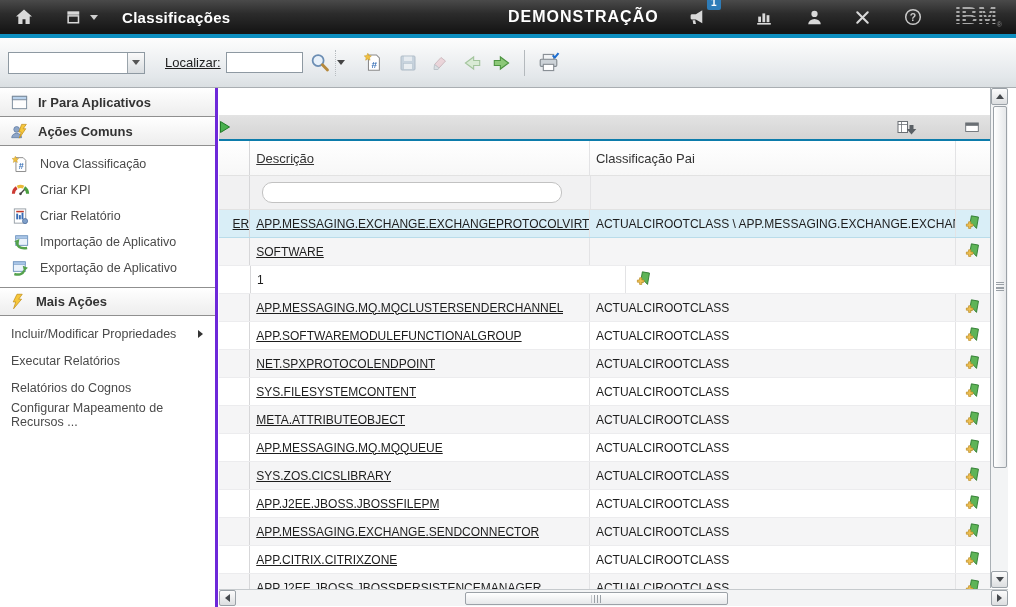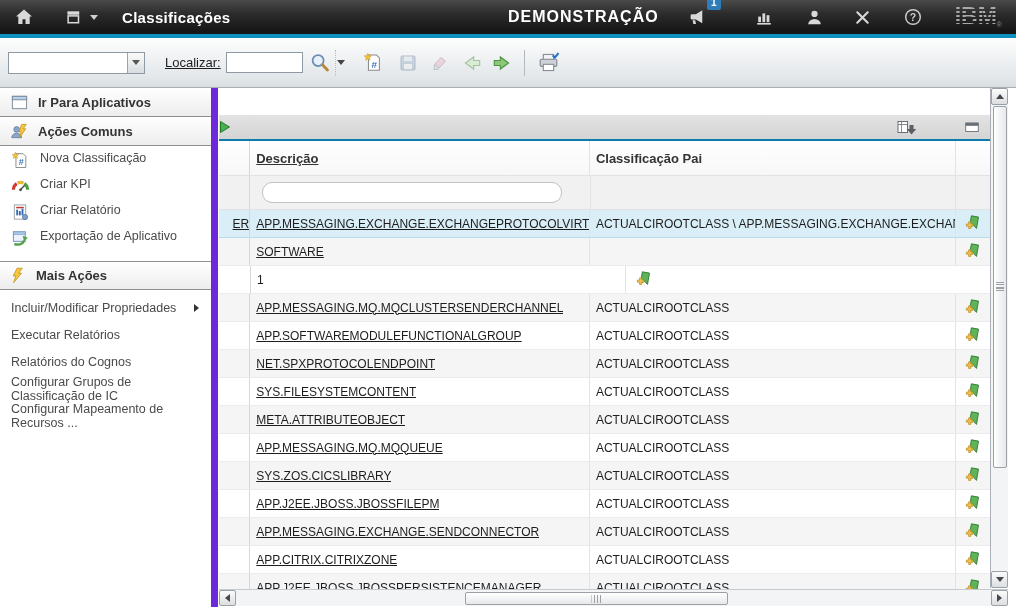--- a/index.html
+++ b/index.html
@@ -38,28 +38,28 @@
     font-family:"Liberation Sans",sans-serif; }
   .tb-icon{ width:26px; height:26px; display:inline-flex; align-items:center; justify-content:center; margin-left:4px; cursor:pointer; }
   .tb-icon.dis{ opacity:.55; cursor:default; }
   .tb-caret{ width:12px; height:26px; display:inline-flex; align-items:center; justify-content:center; cursor:pointer;
     border-left:1px dotted #b7bcc0; margin-left:2px; }
   .tb-caret i{ width:0; height:0; border-left:4px solid transparent; border-right:4px solid transparent; border-top:5px solid #444; }
   .tb-sep{ width:1px; height:26px; background:#b4b9bd; margin:0 7px 0 9px; }
 
   
   .sidebar{ position:absolute; left:0; top:88px; width:218px; height:519px; background:#fff;
-    border-right:7px solid #6d28d9; }
+    border-right:3px solid #6d28d9; }
   .side-header{ height:29px; display:flex; align-items:center; gap:9px; padding:0 10px;
     background:linear-gradient(#ffffff,#ededed); border-bottom:1px solid #8f8f8f;
     font-size:13px; font-weight:bold; color:#333; cursor:pointer; }
   .side-header.mid{ border-top:0; }
   .side-header.more{ margin-top:3px; border-top:1px solid #8f8f8f; }
   .side-items{ padding-top:5px; padding-bottom:3px; }
-  .side-item{ height:26px; display:flex; align-items:flex-start; gap:10px; padding:0 10px 0 11px;
+  .side-item{ height:26px; display:flex; align-items:center; gap:10px; padding:0 10px 0 11px;
     font-size:12.5px; color:#4a4a4a; cursor:pointer; }
   .more-items{ padding-top:4px; }
   .more-item{ height:27px; display:flex; align-items:center; justify-content:space-between;
     padding:0 12px 0 11px; font-size:12.5px; color:#4a4a4a; cursor:pointer; }
   .submenu-arrow{ width:0; height:0; border-top:4px solid transparent; border-bottom:4px solid transparent;
     border-left:5px solid #333; }
   .collapse-handle{ position:absolute; left:219px; top:338px; width:8px; height:18px;
     display:flex; align-items:center; cursor:pointer; }
   .collapse-handle i{ width:0; height:0; border-top:6px solid transparent; border-bottom:6px solid transparent;
     border-right:7px solid #1b1b1b; }
@@ -69,21 +69,21 @@
   .top-strip{ height:27px; background:#fff; }
   .mini-toolbar{ height:26px; background:linear-gradient(#e3e3e3,#d4d4d4); border-bottom:2px solid #0c7cab;
     display:flex; align-items:center; }
   .ff-wrap{ margin-left:-5px; display:flex; align-items:center; cursor:pointer; }
   .mt-spacer{ flex:1; }
   .mt-icon{ width:24px; height:22px; display:inline-flex; align-items:center; justify-content:center; cursor:pointer; }
   .mt-icon.export{ margin-right:42px; }
   .mt-icon.minim{ margin-right:6px; }
 
   .thead{ height:35px; display:flex; align-items:center; background:linear-gradient(#ffffff,#f7f7f7);
-    border-bottom:1px solid #e2e2e2; font-size:13px; font-weight:bold; color:#333; }
+    border-bottom:1px solid #e2e2e2; font-size:13px; font-weight:normal; color:#333; }
   .tfilter{ height:34px; display:flex; align-items:center; background:#f1f1f2; border-bottom:1px solid #e2e2e2; }
   .filter-input{ margin-left:6px; width:300px; height:21px; border:1px solid #c2c2c2; border-radius:10px;
     padding:0 9px; font-size:12px; background:#fff; font-family:"Liberation Sans",sans-serif; }
   .tbody{ height:379px; overflow:hidden; }
   .trow{ height:28px; display:flex; align-items:center; background:#fff; border-bottom:1px solid #ececee;
     font-size:12px; color:#1d1d1d; }
   .trow.alt{ background:#f5f5f6; }
   .trow.selected{ background:#d9eef7; border-bottom:1px solid #b9dcea; }
   .tc{ height:100%; display:flex; align-items:center; overflow:hidden; border-right:1px solid #e3e3e5; }
   .c0{ width:32px; justify-content:flex-end; border-right-color:#d7d7d9; }
@@ -363,20 +363,26 @@
           <span>Criar KPI</span>
         </div>
 
         <div class="side-item">
           <svg class="icn" width="19" height="19" viewBox="0 0 20 20">
             <use href="#sym-report"></use>
           </svg>
           <span>Criar Relatório</span>
         </div>
 
+        <div class="side-item">
+          <svg class="icn" width="19" height="19" viewBox="0 0 20 20">
+            <use href="#sym-import"></use>
+          </svg>
+          <span>Importação de Aplicativo</span>
+        </div>
 
         <div class="side-item">
           <svg class="icn" width="19" height="19" viewBox="0 0 20 20">
             <use href="#sym-export"></use>
           </svg>
           <span>Exportação de Aplicativo</span>
         </div>
       </div>
     <div class="side-header more">
       <svg class="icn" width="17" height="17" viewBox="0 0 20 20">
@@ -394,24 +400,20 @@
         <div class="more-item">
           <span>Executar Relatórios</span>
 
         </div>
 
         <div class="more-item">
           <span>Relatórios do Cognos</span>
 
         </div>
 
-        <div class="more-item">
-          <span>Configurar Grupos de Classificação de IC</span>
-
-        </div>
 
         <div class="more-item">
           <span>Configurar Mapeamento de Recursos ...</span>
 
         </div>
       </div>
   </div>
   <div class="collapse-handle">
       <i></i>
     </div>

